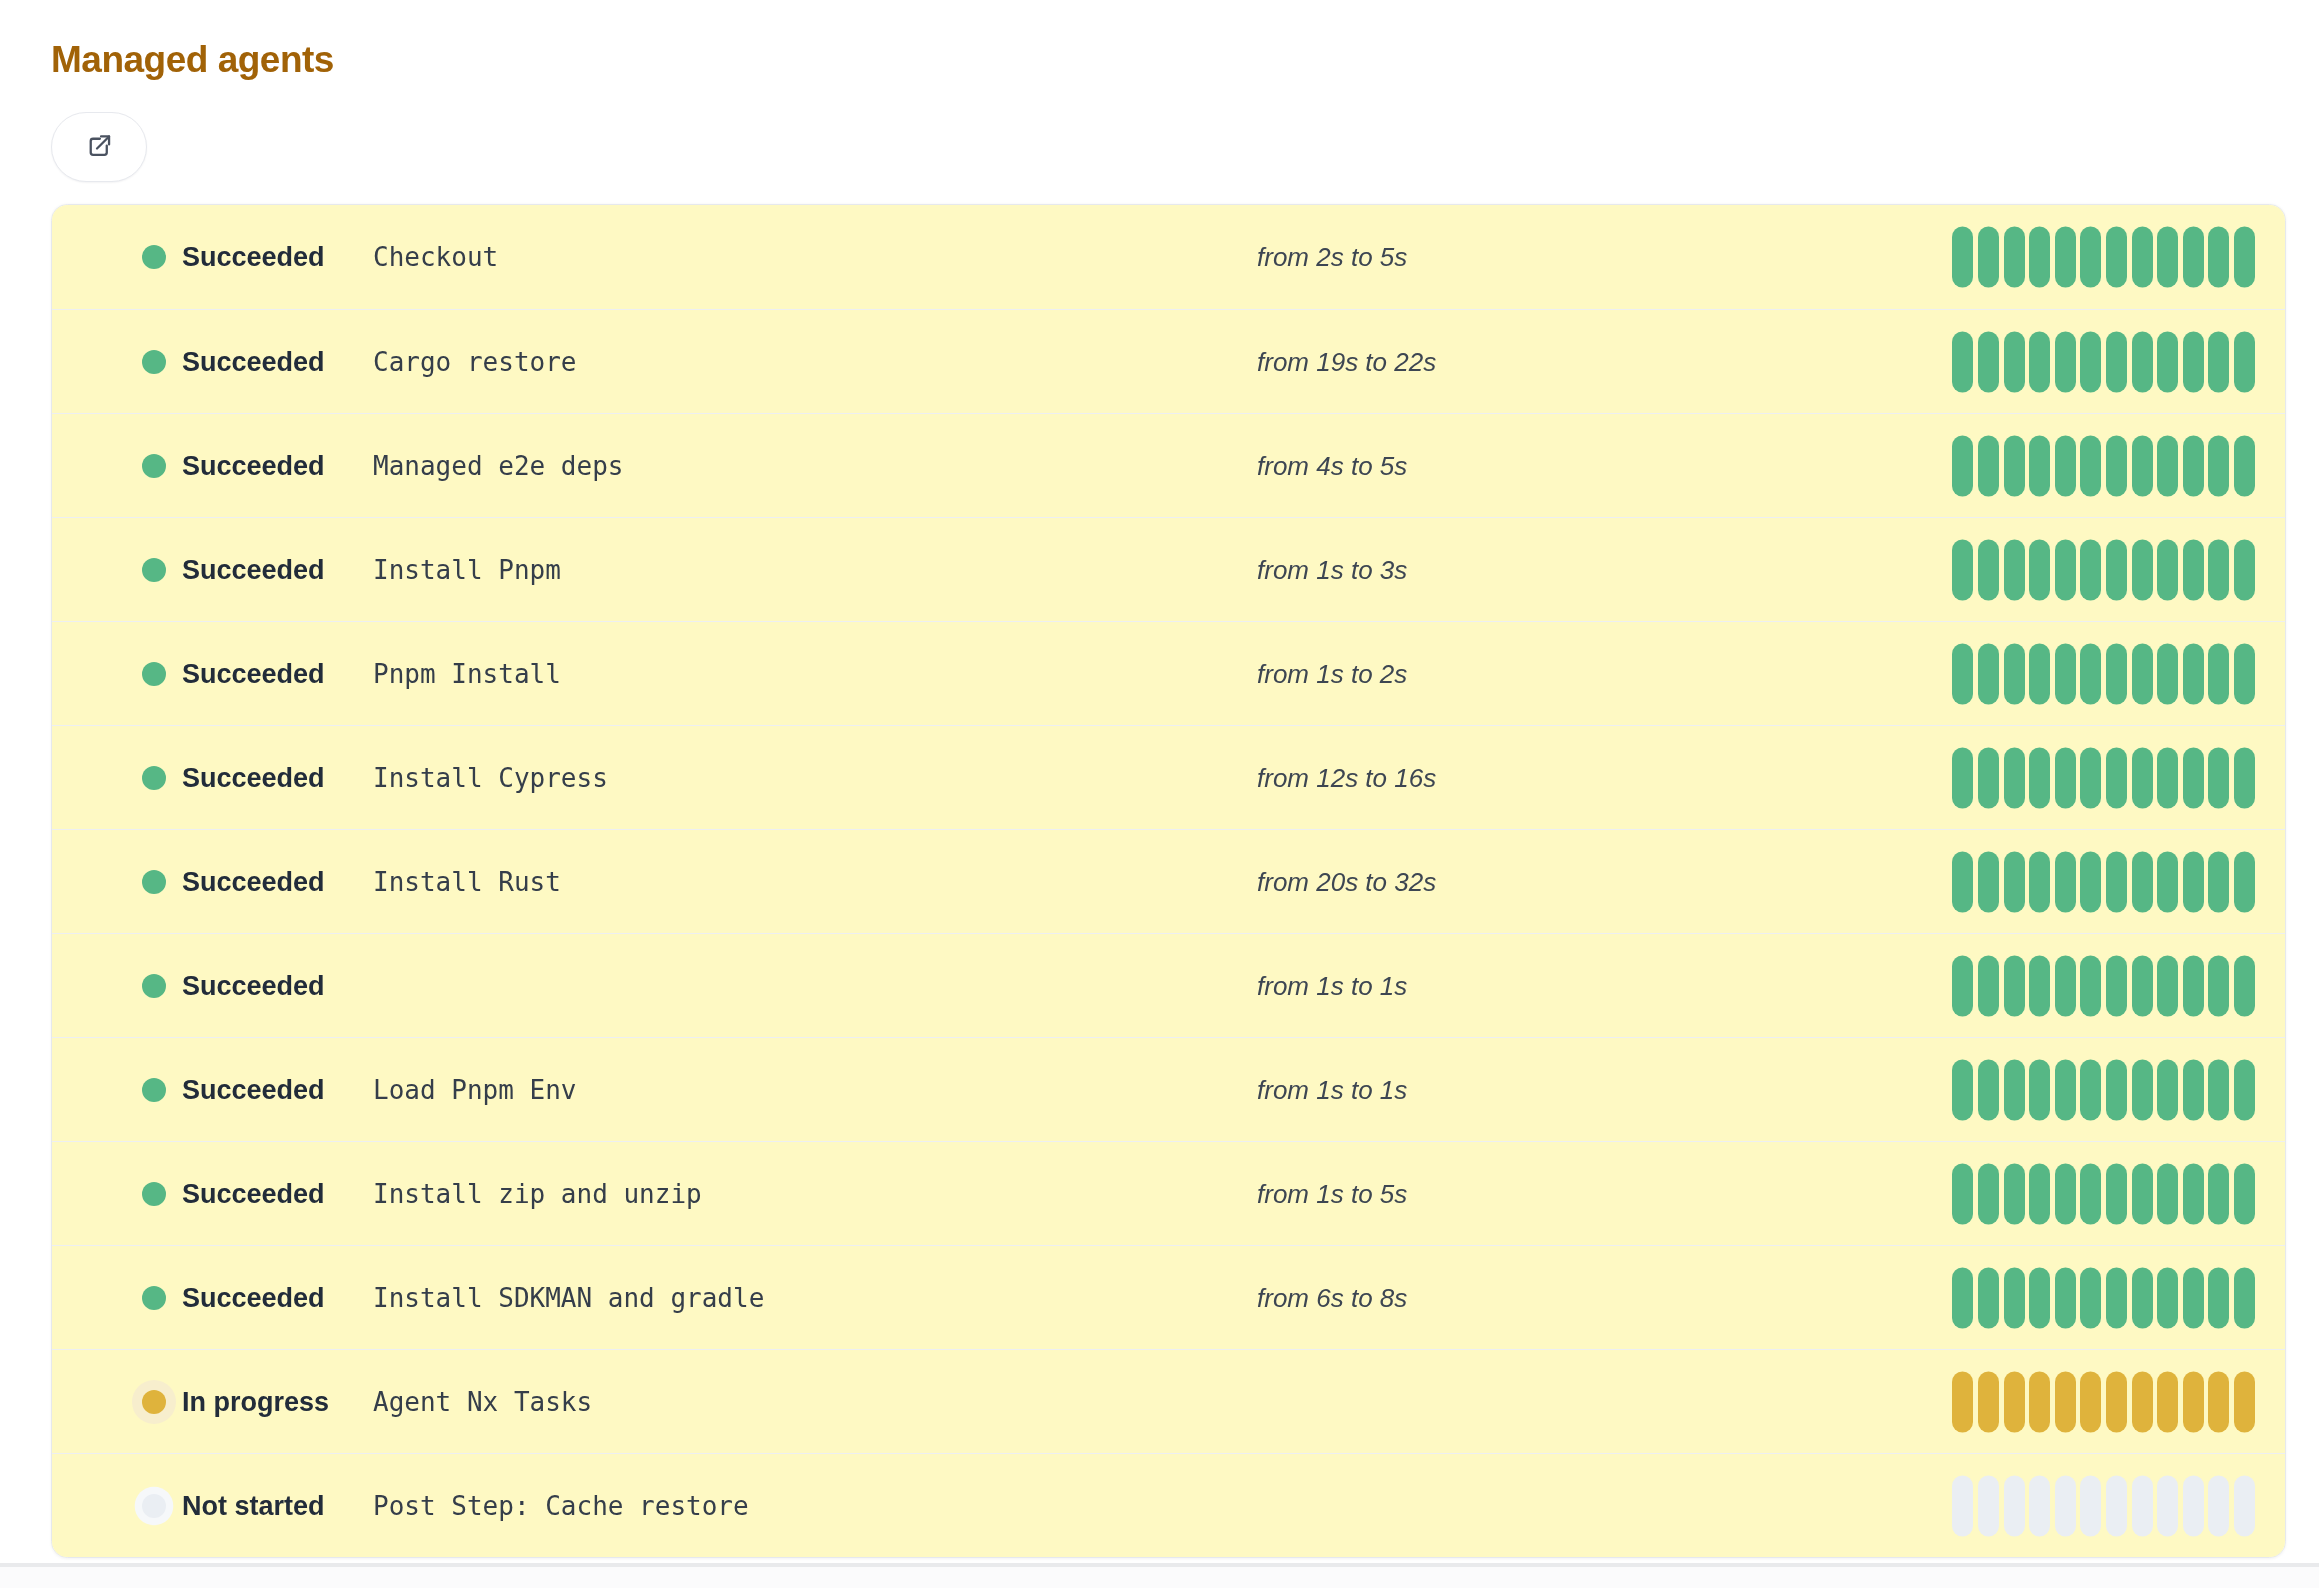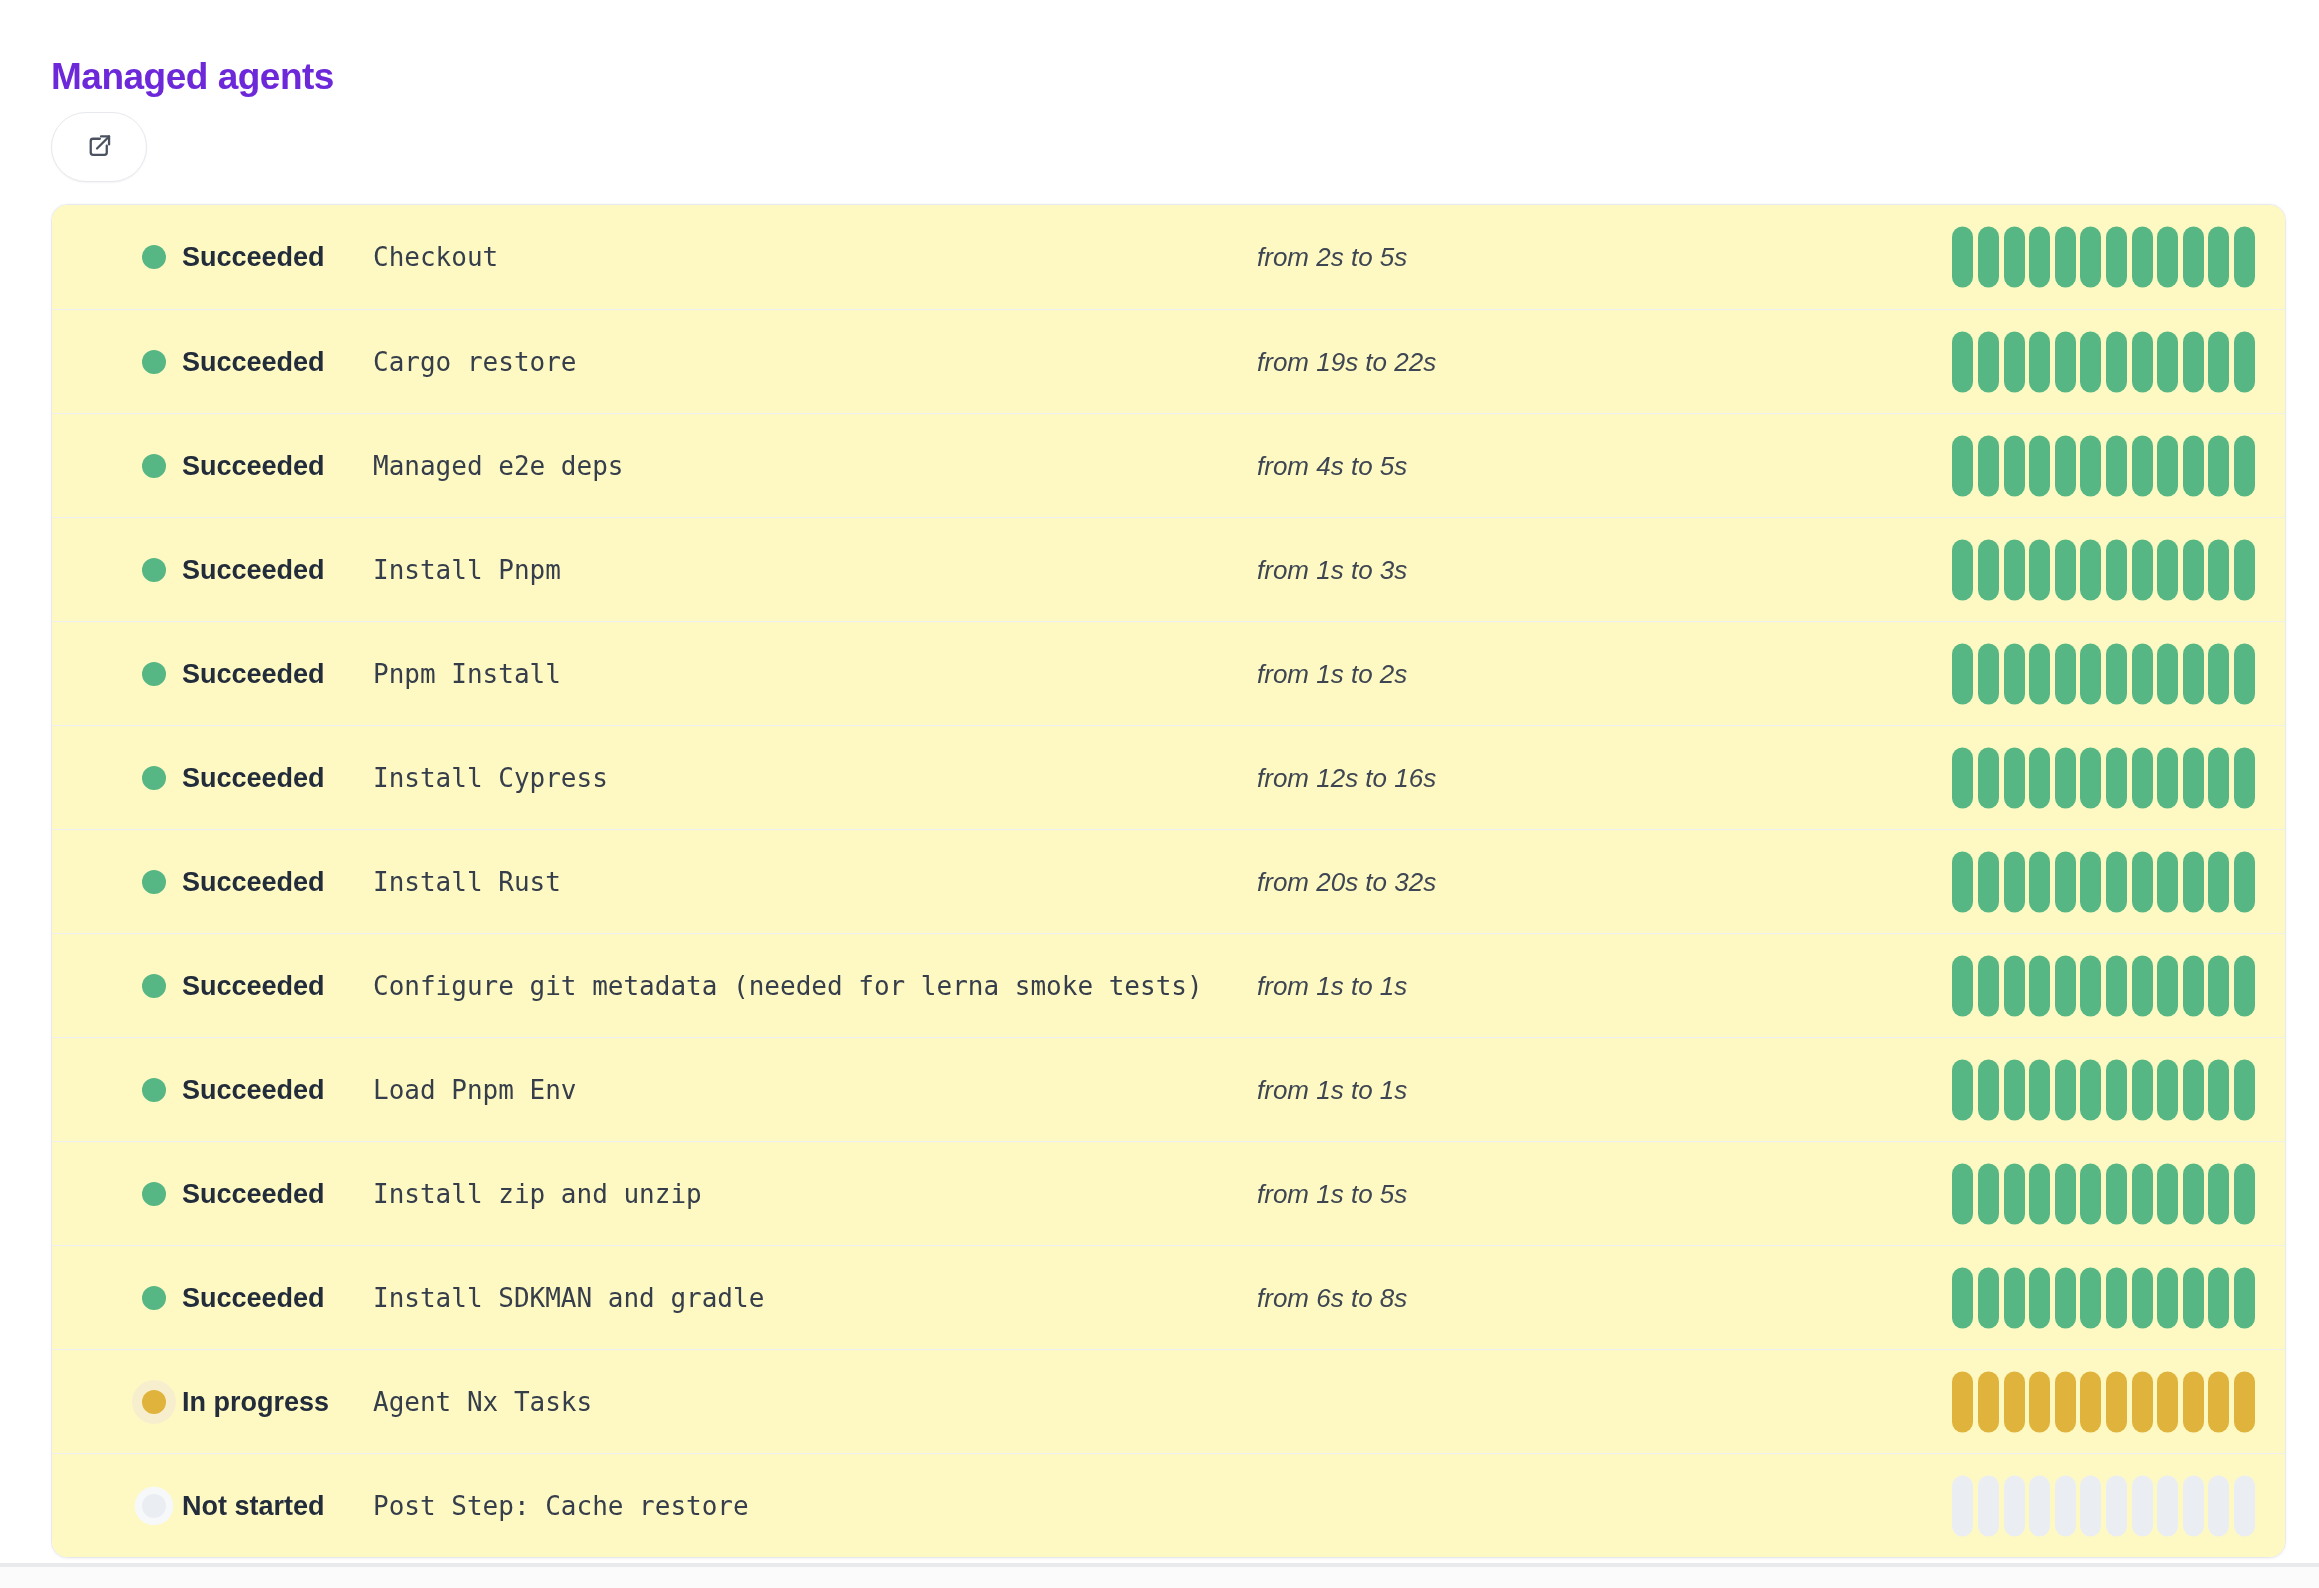--- a/index.html
+++ b/index.html
@@ -4,22 +4,22 @@
 <style>
   * { margin: 0; padding: 0; box-sizing: border-box; }
   html, body {
     width: 2320px; height: 1589px;
     background: #ffffff;
     font-family: "Liberation Sans", sans-serif;
     overflow: hidden;
     position: relative;
   }
   .page-title {
-    position: absolute; left: 51px; top: 56px;
-    font-size: 37px; font-weight: 700; color: #6d28d9;
+    position: absolute; left: 51px; top: 39px;
+    font-size: 37px; font-weight: 700; color: #a16207;
     letter-spacing: -0.5px;
   }
   .config-chip {
     position: absolute; left: 51px; top: 112px;
     height: 70px; display: inline-flex; align-items: center; gap: 16.5px;
     padding: 0 33px;
     border: 1.8px solid #e7e9ee; border-radius: 37px;
     background: #ffffff;
     box-shadow: 0 0.9px 1.8px rgba(16,24,40,0.05);
     font-size: 27px; font-weight: 500; color: #3a4350;
@@ -224,21 +224,20 @@
         <span class="seg" style="background: rgb(86, 183, 133);"></span>
         <span class="seg" style="background: rgb(86, 183, 133);"></span>
         <span class="seg" style="background: rgb(86, 183, 133);"></span>
         <span class="seg" style="background: rgb(86, 183, 133);"></span>
       </span>
   </div>
 
   <div class="row succeeded">
     <span class="dot" style="background: rgb(86, 183, 133);"></span>
     <span class="status-label">Succeeded</span>
-    <span class="step-name">Configure git metadata (needed for lerna smoke tests)</span>
     <span class="duration">from 1s to 1s</span>
     <span class="bars">
         <span class="seg" style="background: rgb(86, 183, 133);"></span>
         <span class="seg" style="background: rgb(86, 183, 133);"></span>
         <span class="seg" style="background: rgb(86, 183, 133);"></span>
         <span class="seg" style="background: rgb(86, 183, 133);"></span>
         <span class="seg" style="background: rgb(86, 183, 133);"></span>
         <span class="seg" style="background: rgb(86, 183, 133);"></span>
         <span class="seg" style="background: rgb(86, 183, 133);"></span>
         <span class="seg" style="background: rgb(86, 183, 133);"></span>

